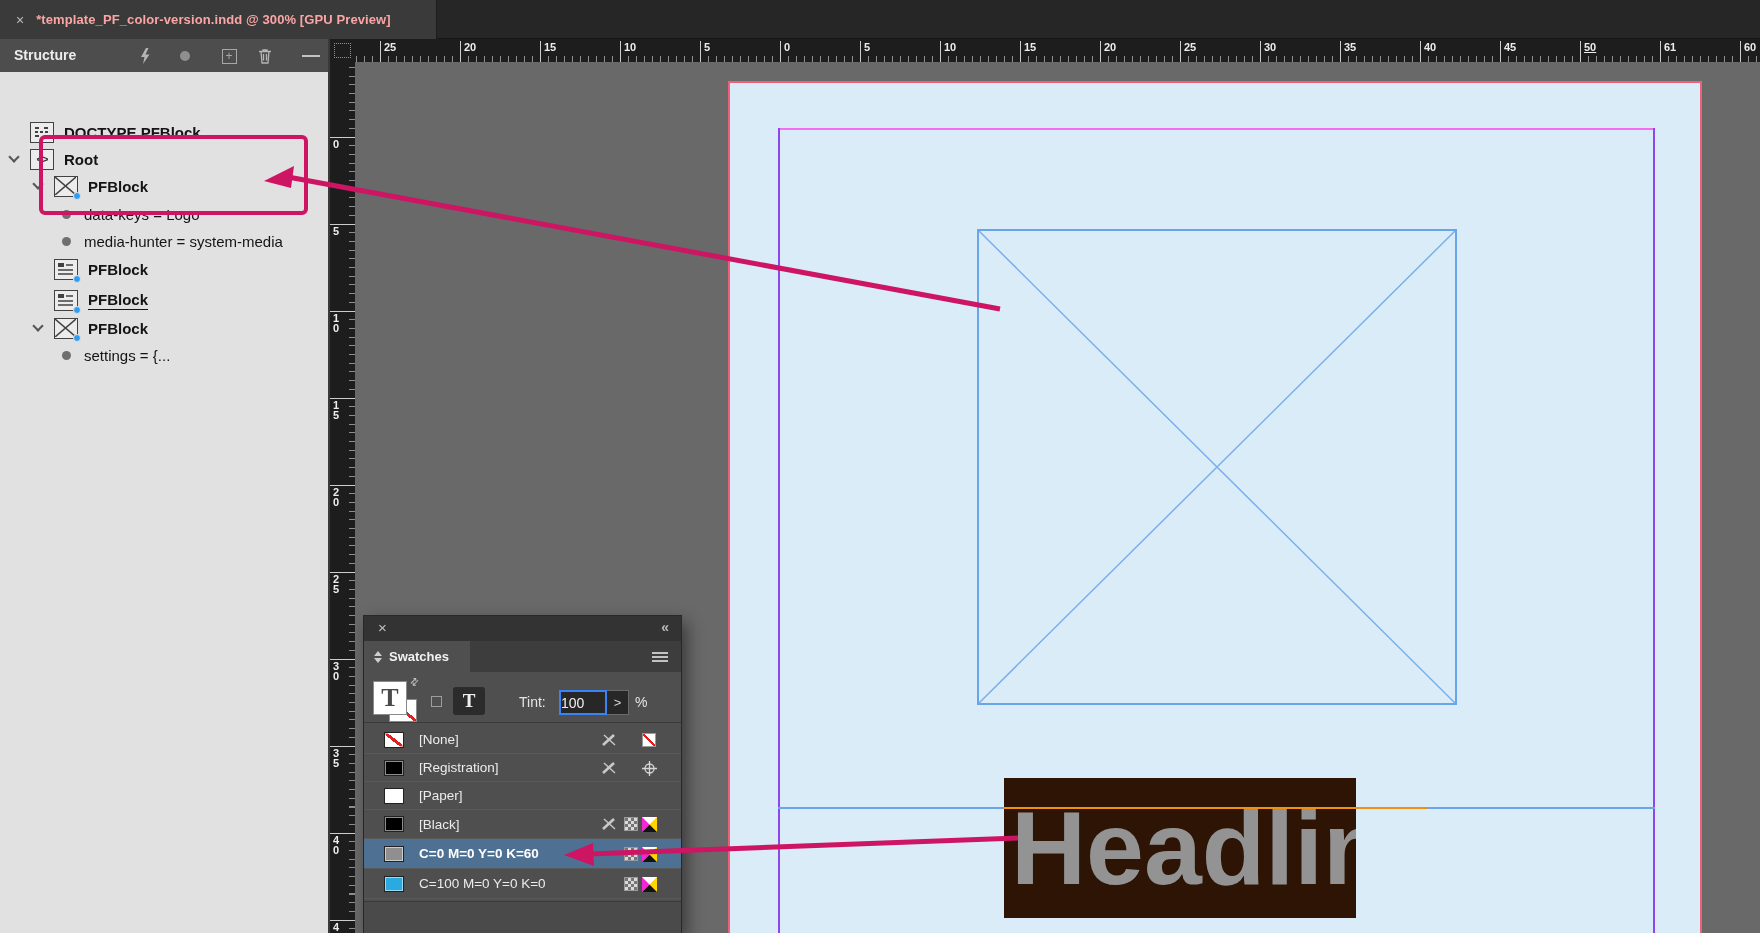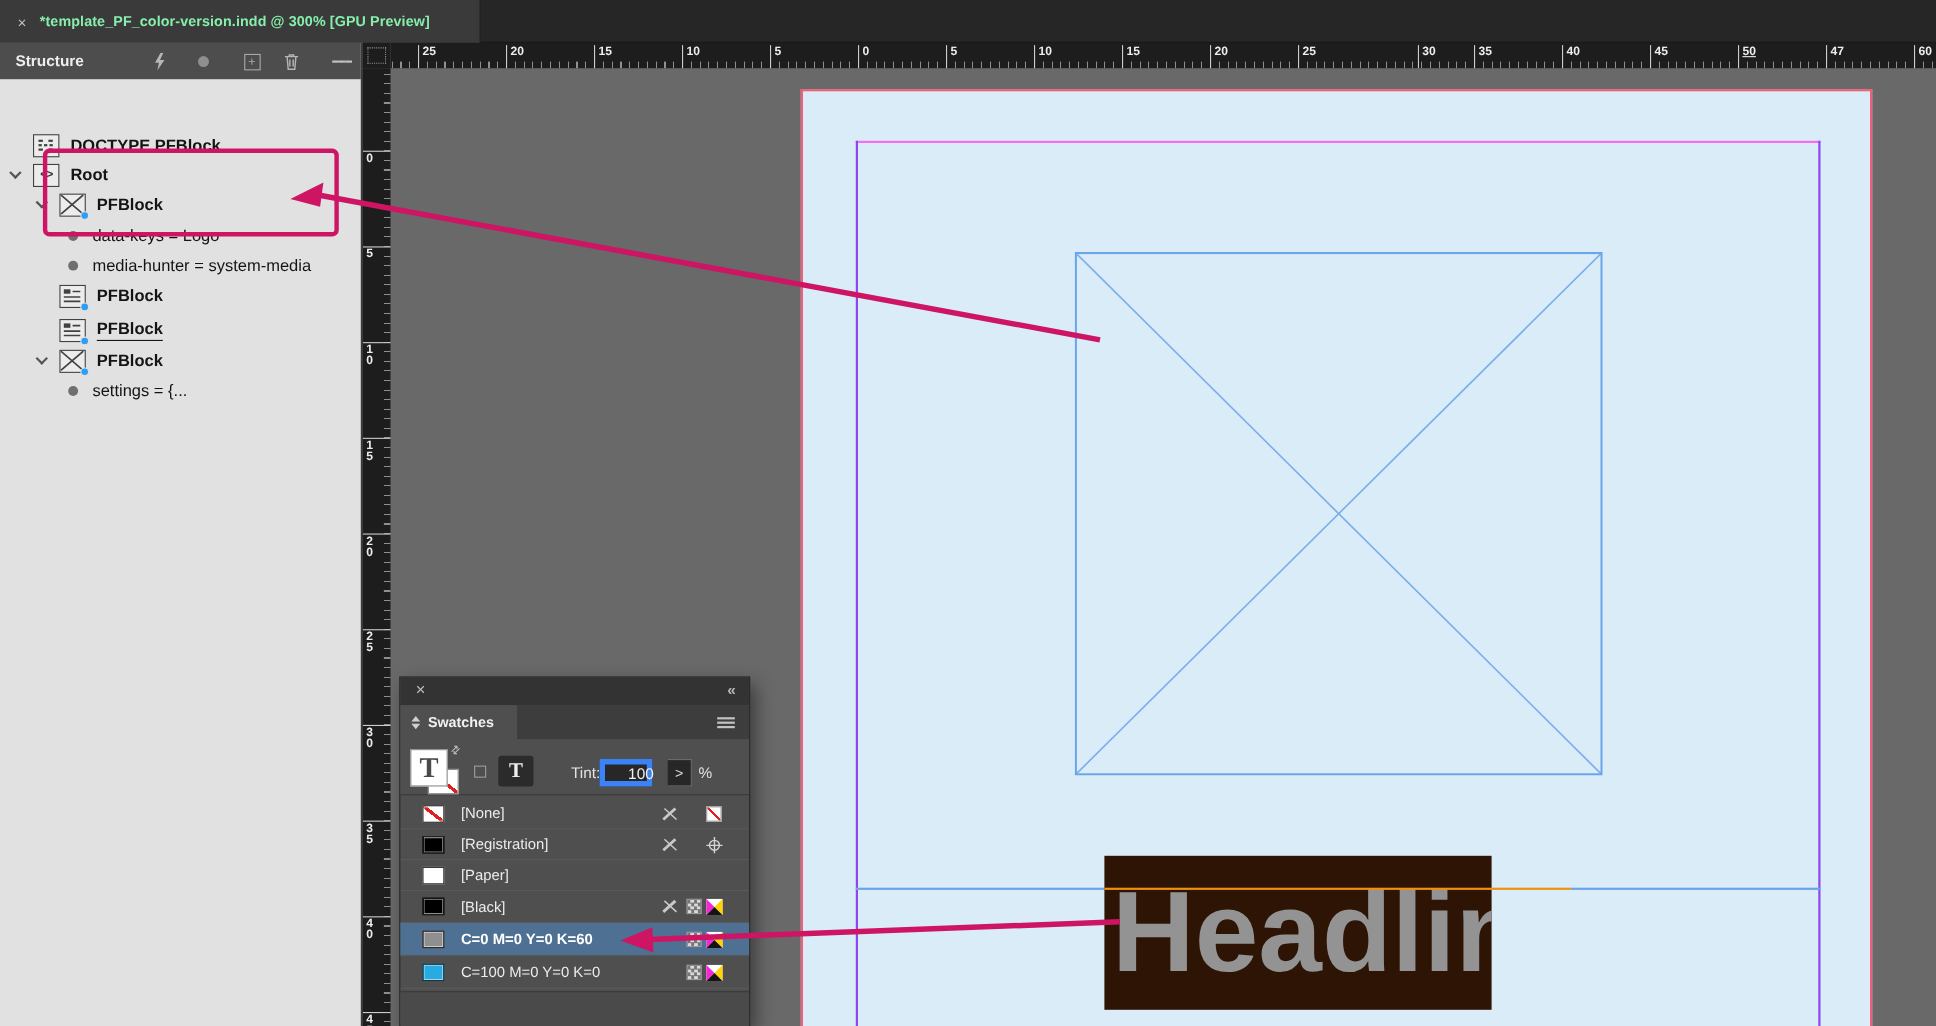--- a/index.html
+++ b/index.html
@@ -9,21 +9,21 @@
     --selected-row:#4e7093; --swatch-cyan:#29abe2; --swatch-gray:#8f8f8f;
   }
   *{box-sizing:border-box;margin:0;padding:0}
   body{background:#111;font-family:"Liberation Sans",sans-serif}
   #app{position:relative;width:1760px;height:933px;background:#696969;overflow:hidden}
 
   
   .tabbar{position:absolute;left:0;top:0;width:1760px;height:39px;background:#262626;border-bottom:1px solid #171717}
   .doc-tab{position:absolute;left:0;top:0;width:437px;height:39px;background:#3a3a3a;border-right:1px solid #1d1d1d;display:flex;align-items:center;padding-left:16px;gap:12px}
   .tab-close{color:#bdbdbd;font-size:14px;cursor:pointer}
-  .tab-title{color:#86efac;font-size:13px;font-weight:700;letter-spacing:.1px}
+  .tab-title{color:#fca5a5;font-size:13px;font-weight:700;letter-spacing:.1px}
 
   
   .structure{position:absolute;left:0;top:39px;width:330px;height:894px;background:#e1e1e1;border-right:2px solid #3a3a3a}
   .structure-header{position:absolute;left:0;top:0;width:100%;height:33px;background:#4d4d4d;display:block}
   .structure-title{position:absolute;left:14px;top:8px;color:#ededed;font-size:14px;font-weight:700}
   .sh-icon{position:absolute;top:8px;width:18px;height:18px;display:flex;align-items:center;justify-content:center}
   .sh-dot{width:10px;height:10px;border-radius:50%;background:#8f8f8f}
   .sh-plus{width:15px;height:15px;border:1.5px solid #a8a8a8;display:flex;align-items:center;justify-content:center;color:#a8a8a8;font-size:12px;line-height:1}
   .sh-menu i,.pm-menu i{display:block;width:17px;height:2px;background:#c2c2c2;margin:2px 0}
   .srow{position:absolute;left:0;width:100%;height:26px;display:flex;align-items:center}
@@ -78,21 +78,21 @@
   .sw-tab-label{color:#f2f2f2;font-size:13px;font-weight:700}
   .pm-menu{position:absolute;right:13px;top:9px;cursor:pointer}
   .pm-menu i{width:16px;height:2px;margin:2px 0}
   .sw-toolrow{position:absolute;left:0;top:56px;width:100%;height:51px;background:#4f4f4f;border-bottom:1px solid #3a3a3a}
   .proxy-back{position:absolute;left:25px;top:27px;width:28px;height:23px;background:#fff;border:1px solid #8a8a8a;background-image:linear-gradient(to top right,transparent calc(50% - 1.5px),#e01f1f calc(50% - 1.5px) calc(50% + 1.5px),transparent calc(50% + 1.5px))}
   .proxy-front{position:absolute;left:9px;top:9px;width:34px;height:34px;background:#fff;border:1px solid #8a8a8a;display:flex;align-items:center;justify-content:center;font-family:"Liberation Serif",serif;font-weight:700;font-size:26px;color:#4a4a4a}
   .proxy-swap{position:absolute;left:46px;top:4px;color:#c4c4c4;font-size:10px;transform:rotate(-45deg)}
   .fmt-square{position:absolute;left:67px;top:24px;width:11px;height:11px;border:1.5px solid #9d9d9d}
   .t-button{position:absolute;left:89px;top:15px;width:32px;height:28px;background:#2b2b2b;border-radius:3px;display:flex;align-items:center;justify-content:center;font-family:"Liberation Serif",serif;font-weight:700;font-size:19px;color:#efefef;cursor:pointer}
   .tint-label{position:absolute;left:155px;top:22px;color:#e3e3e3;font-size:14px}
-  .tint-box{position:absolute;left:181px;top:18px;width:48px;height:25px;background:#272727;border:5px solid #3b82f6;color:#f0f0f0;font-size:14px;display:flex;align-items:center;padding-left:21px}
+  .tint-box{position:absolute;left:195px;top:18px;width:48px;height:25px;background:#272727;border:2px solid #3b82f6;color:#f0f0f0;font-size:14px;display:flex;align-items:center;padding-left:0}
   .tint-arrow{position:absolute;left:243px;top:18px;width:22px;height:25px;background:#272727;border:1px solid #6a6a6a;border-left:none;color:#d8d8d8;font-size:13px;display:flex;align-items:center;justify-content:center;cursor:pointer}
   .tint-pct{position:absolute;left:271px;top:22px;color:#e3e3e3;font-size:14px}
   .sw-list{position:absolute;left:0;top:107px;width:100%;height:178px}
   .sw-row{position:absolute;left:0;width:100%;display:flex;align-items:center;border-bottom:1px solid #595959;cursor:pointer}
   .sw-row.selected{background:var(--selected-row)}
   .sw-name{position:absolute;left:55px;color:#ececec;font-size:13.5px;white-space:nowrap}
   .sw-row.selected .sw-name{color:#fff;font-weight:700}
   .chip{position:absolute;left:20px;width:20px;height:16px;border:1px solid #222;box-shadow:inset 0 0 0 1px rgba(255,255,255,.55)}
   .chip-none{background:#fff;background-image:linear-gradient(to top right,transparent calc(50% - 1.5px),#e01f1f calc(50% - 1.5px) calc(50% + 1.5px),transparent calc(50% + 1.5px))}
   .chip-black{background:#000}
@@ -236,26 +236,26 @@
       <div class="hlab" style="left: 105px;">20</div>
       <div class="hlab" style="left: 185px;">15</div>
       <div class="hlab" style="left: 265px;">10</div>
       <div class="hlab" style="left: 345px;">5</div>
       <div class="hlab" style="left: 425px;">0</div>
       <div class="hlab" style="left: 505px;">5</div>
       <div class="hlab" style="left: 585px;">10</div>
       <div class="hlab" style="left: 665px;">15</div>
       <div class="hlab" style="left: 745px;">20</div>
       <div class="hlab" style="left: 825px;">25</div>
-      <div class="hlab" style="left: 905px; margin-left: 29px;">30</div>
+      <div class="hlab" style="left: 905px;">30</div>
       <div class="hlab" style="left: 985px;">35</div>
       <div class="hlab" style="left: 1065px;">40</div>
       <div class="hlab" style="left: 1145px;">45</div>
       <div class="hlab" style="left: 1225px; text-decoration: underline;">50</div>
-      <div class="hlab" style="left: 1305px;">47</div>
+      <div class="hlab" style="left: 1305px;">61</div>
       <div class="hlab" style="left: 1385px;">60</div>
     </div>
   <div class="vruler">
       <div class="vlab" style="top: 75px;">0</div>
       <div class="vlab" style="top: 162px;">5</div>
       <div class="vlab" style="top: 249px;">1
 0</div>
       <div class="vlab" style="top: 336px;">1
 5</div>
       <div class="vlab" style="top: 423px;">2

